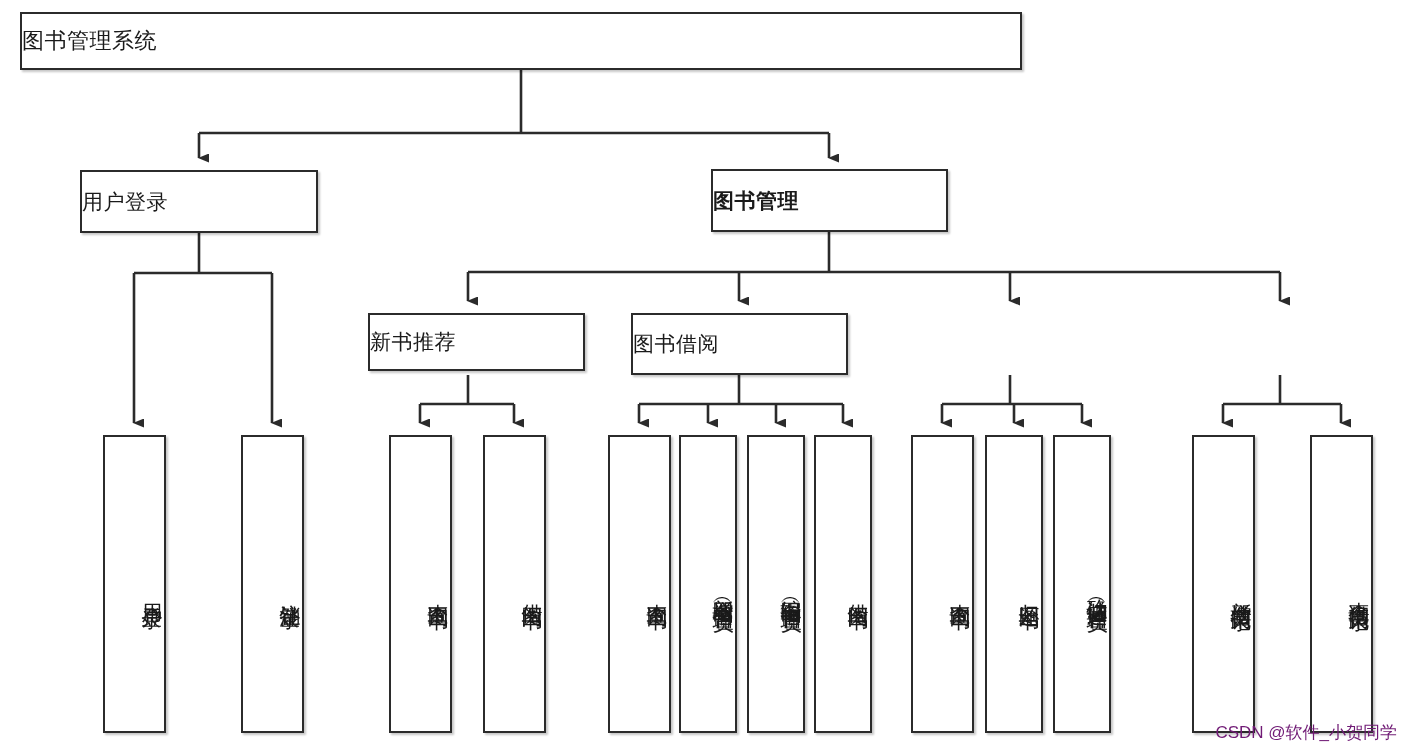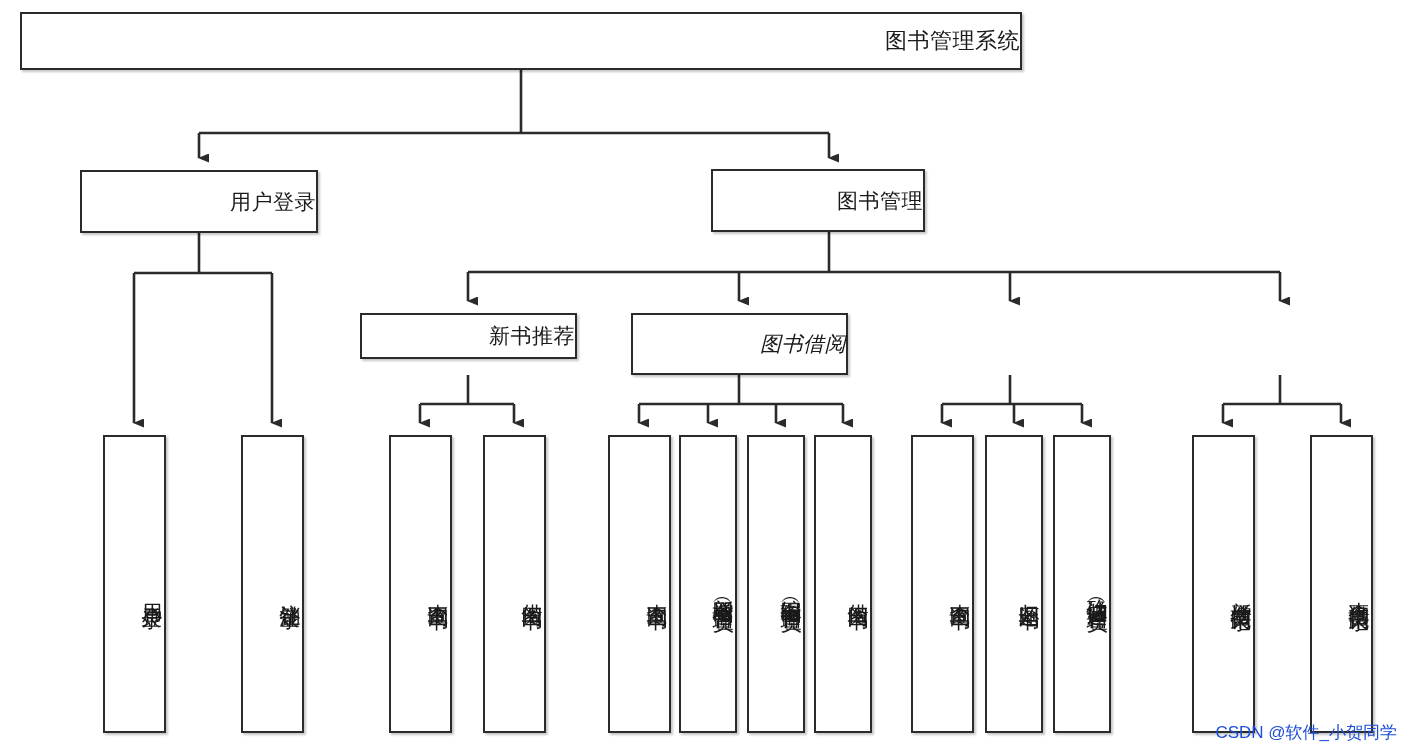--- a/index.html
+++ b/index.html
@@ -26,21 +26,21 @@
     height: 747px;
   }
   .node {
     position: absolute;
     box-sizing: border-box;
     background: #ffffff;
     border: 2px solid #2b2b2b;
     box-shadow: 2px 2px 2px rgba(0,0,0,0.22);
     display: flex;
     align-items: center;
-    justify-content: flex-end;
+    justify-content: flex-start;
     color: #1a1a1a;
   }
   .node-h {
     font-size: 21px;
     letter-spacing: 0.5px;
     white-space: nowrap;
   }
   .node-title {
     font-size: 22px;
   }
@@ -57,21 +57,21 @@
   .node-v .vlabel {
     writing-mode: vertical-rl;
     text-orientation: upright;
     display: block;
   }
   .watermark {
     position: absolute;
     right: 8px;
     bottom: 3px;
     font-size: 17px;
-    color: #1d4ed8;
+    color: #701a75;
     white-space: nowrap;
     user-select: none;
   }
 </style>
 </head>
 <body>
 
 <div id="diagram-root">
 
   <svg class="edges" viewBox="0 0 1405 747" xmlns="http://www.w3.org/2000/svg">
@@ -124,28 +124,28 @@
     </g>
   </svg>
 
   <div class="node node-h node-title" style="left:20px; top:12px; width:1002px; height:58px;">
     <span>图书管理系统</span>
   </div>
 
   <div class="node node-h" style="left:80px; top:170px; width:238px; height:63px;">
     <span>用户登录</span>
   </div>
-  <div class="node node-h" style="left:711px; top:169px; width:214px; height:63px;">
+  <div class="node node-h" style="left:711px; top:169px; width:237px; height:63px;font-weight:bold;">
     <span>图书管理</span>
   </div>
 
-  <div class="node node-h" style="left:360px; top:313px; width:217px; height:46px;font-family:Liberation Serif, serif;">
+  <div class="node node-h" style="left:368px; top:313px; width:217px; height:58px;font-family:Liberation Serif, serif;">
     <span>新书推荐</span>
   </div>
-  <div class="node node-h" style="left:631px; top:313px; width:217px; height:62px;font-style:italic;">
+  <div class="node node-h" style="left:631px; top:313px; width:217px; height:62px;">
     <span>图书借阅</span>
   </div>
 
   <div class="node node-v" style="left:103px; top:435px; width:63px; height:298px;">
     <span class="vlabel">用户登录</span>
   </div>
   <div class="node node-v" style="left:241px; top:435px; width:63px; height:298px;">
     <span class="vlabel">注销登录</span>
   </div>
 

